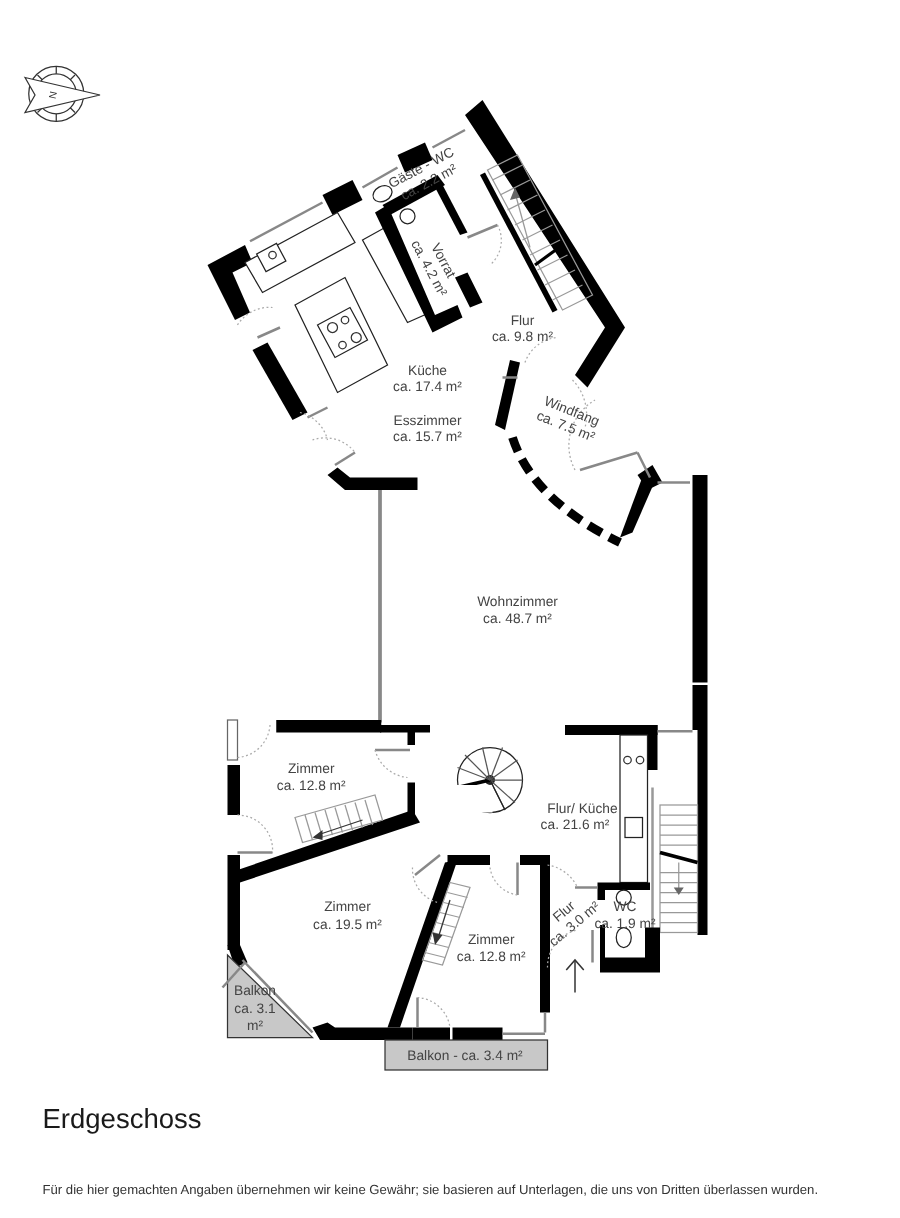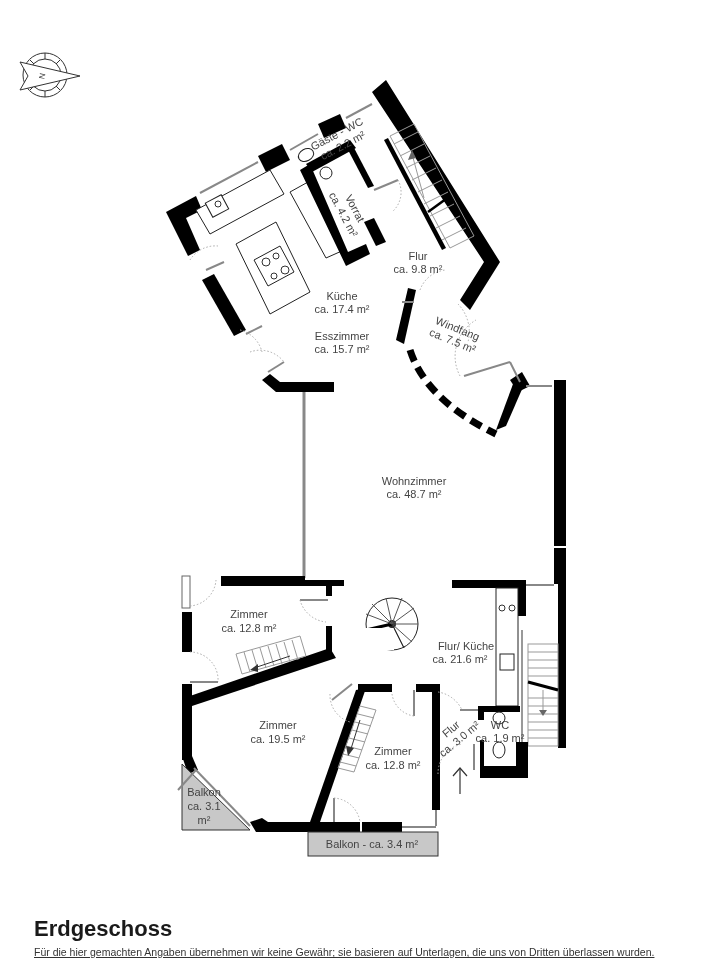--- a/index.html
+++ b/index.html
@@ -5,22 +5,22 @@
   html,body{margin:0;padding:0;background:#ffffff;}
   body{width:720px;height:974px;position:relative;overflow:hidden;font-family:"Liberation Sans",sans-serif;}
   #plan{position:absolute;left:0;top:0;width:720px;height:974px;}
   .lbl{font-family:"Liberation Sans",sans-serif;font-size:11px;fill:#444;text-anchor:middle;}
   .wall{fill:#000;}
   .thin{stroke:#888;stroke-width:2;fill:none;}
   .swing{stroke:#aaa;stroke-width:1;stroke-dasharray:1.5 2;fill:none;}
   .fix{stroke:#222;stroke-width:1;fill:#fff;}
   .stair{stroke:#999;stroke-width:1;fill:none;}
   .balk{fill:#c8c8c8;stroke:#333;stroke-width:1;}
-  #title{position:absolute;left:34px;top:916px;font-size:22px;font-weight:bold;color:#1a1a1a;margin:0;}
-  #disclaimer{position:absolute;left:34px;top:946px;font-size:10.5px;color:#333;margin:0;white-space:nowrap;text-decoration:underline;}
+  #title{position:absolute;left:34px;top:882px;font-size:22px;font-weight:normal;color:#1a1a1a;margin:0;}
+  #disclaimer{position:absolute;left:34px;top:946px;font-size:10.5px;color:#333;margin:0;white-space:nowrap;}
 </style>
 </head>
 <body>
 
 <svg id="plan" viewBox="0 0 720 974">
 
   <g>
     <circle cx="45" cy="75" r="22" fill="none" stroke="#333" stroke-width="1"></circle>
     <circle cx="45" cy="75" r="16" fill="none" stroke="#333" stroke-width="1"></circle>
     <line x1="45" y1="53" x2="45" y2="59" stroke="#333"></line>

